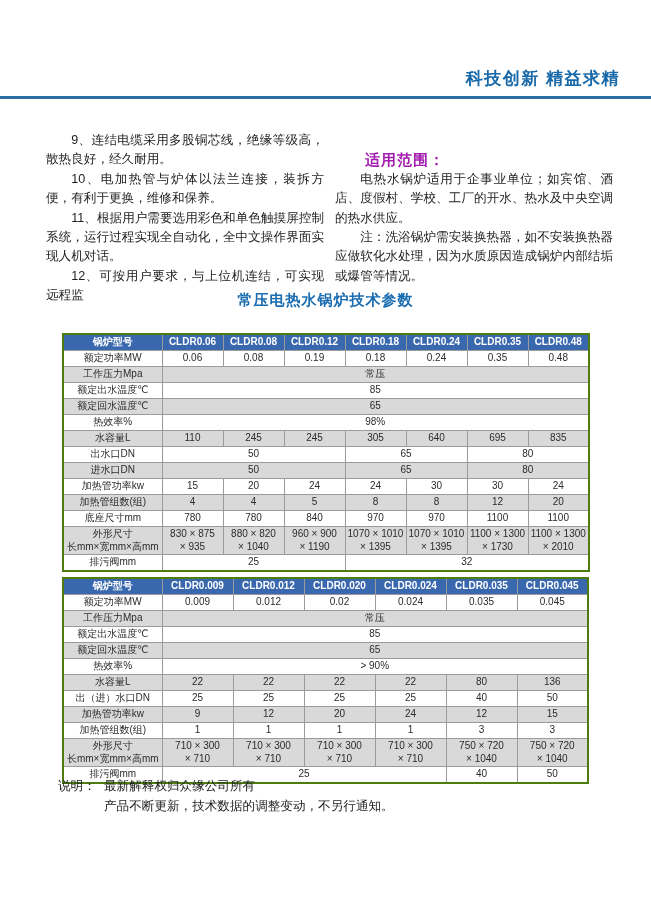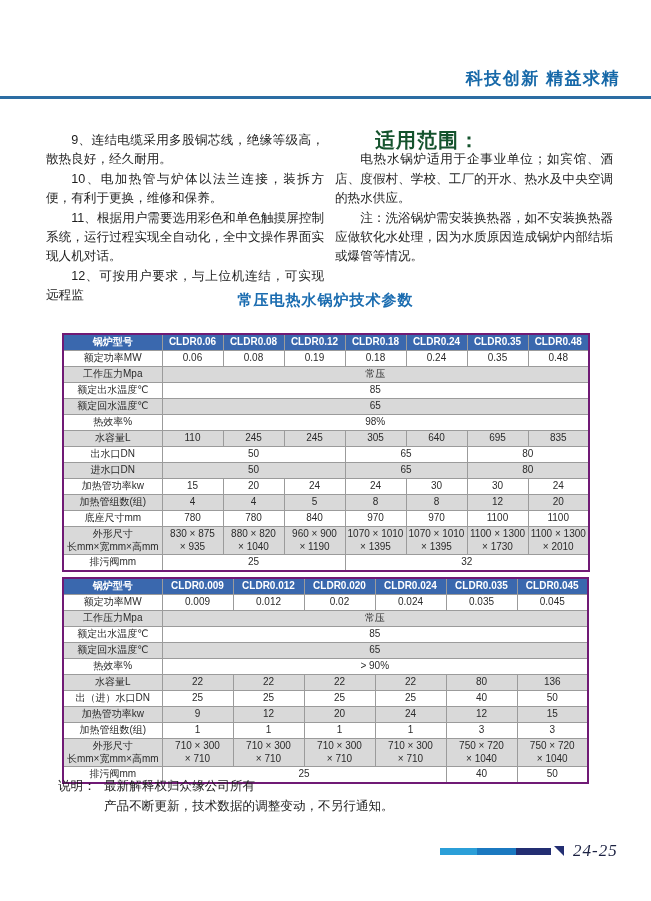--- a/index.html
+++ b/index.html
@@ -19,42 +19,42 @@
     letter-spacing:1.5px;
   }
   .header-rule{
     position:absolute;top:96px;left:0;width:651px;height:3px;
     background:#2c6da3;
   }
   
   .intro{
     position:absolute;top:131px;left:46px;width:567px;
     display:flex;gap:11px;
-    font-size:12.6px;line-height:19.4px;text-align:justify;color:#1d1d1d;
+    font-size:12.6px;line-height:19.4px;text-align:justify;color:#1d1d1d;align-items:center;
   }
   .intro .col{flex:1;min-width:0;}
   .intro p{margin:0;text-indent:2em;}
   .intro p.noindent{text-indent:0;}
   .range-title{
     margin:9px 0 13px 0;
-    font-size:20px;font-weight:bold;color:#14532d;
+    font-size:15px;font-weight:bold;color:#a21caf;
     text-indent:0;letter-spacing:1px;
   }
   
   .table-title{
     position:absolute;top:291px;left:0;width:651px;
     text-align:center;font-size:15px;font-weight:bold;color:#1a6cb0;
     letter-spacing:1px;
   }
   
   .tech-table{
     position:absolute;left:62px;
     border-collapse:collapse;table-layout:fixed;
     text-align:center;font-size:10px;color:#2b2b2b;
-    border:2px solid #701a75;background:#fff;
+    border:2px solid #4d7c0f;background:#fff;
   }
   #table1{top:333px;width:526px;}
   #table2{top:577px;width:525px;}
   .tech-table th,.tech-table td{
     border:1px solid #9b9b9b;
     padding:1px 2px;
     height:13px;line-height:12.5px;
     vertical-align:middle;
     white-space:pre-line;
     overflow:hidden;
@@ -356,21 +356,14 @@
   </table>
 
   <div class="notes">
     <div class="note-label">说明：</div>
     <div>
       <div>最新解释权归众缘公司所有</div>
       <div>产品不断更新，技术数据的调整变动，不另行通知。</div>
     </div>
   </div>
 
-  <div class="footer">
-    <div class="bar-seg seg-light"></div>
-    <div class="bar-seg seg-mid"></div>
-    <div class="bar-seg seg-dark"></div>
-    <div class="flag-triangle"></div>
-    <div class="page-num">24-25</div>
-  </div>
 
 </div>
 
 </body></html>

